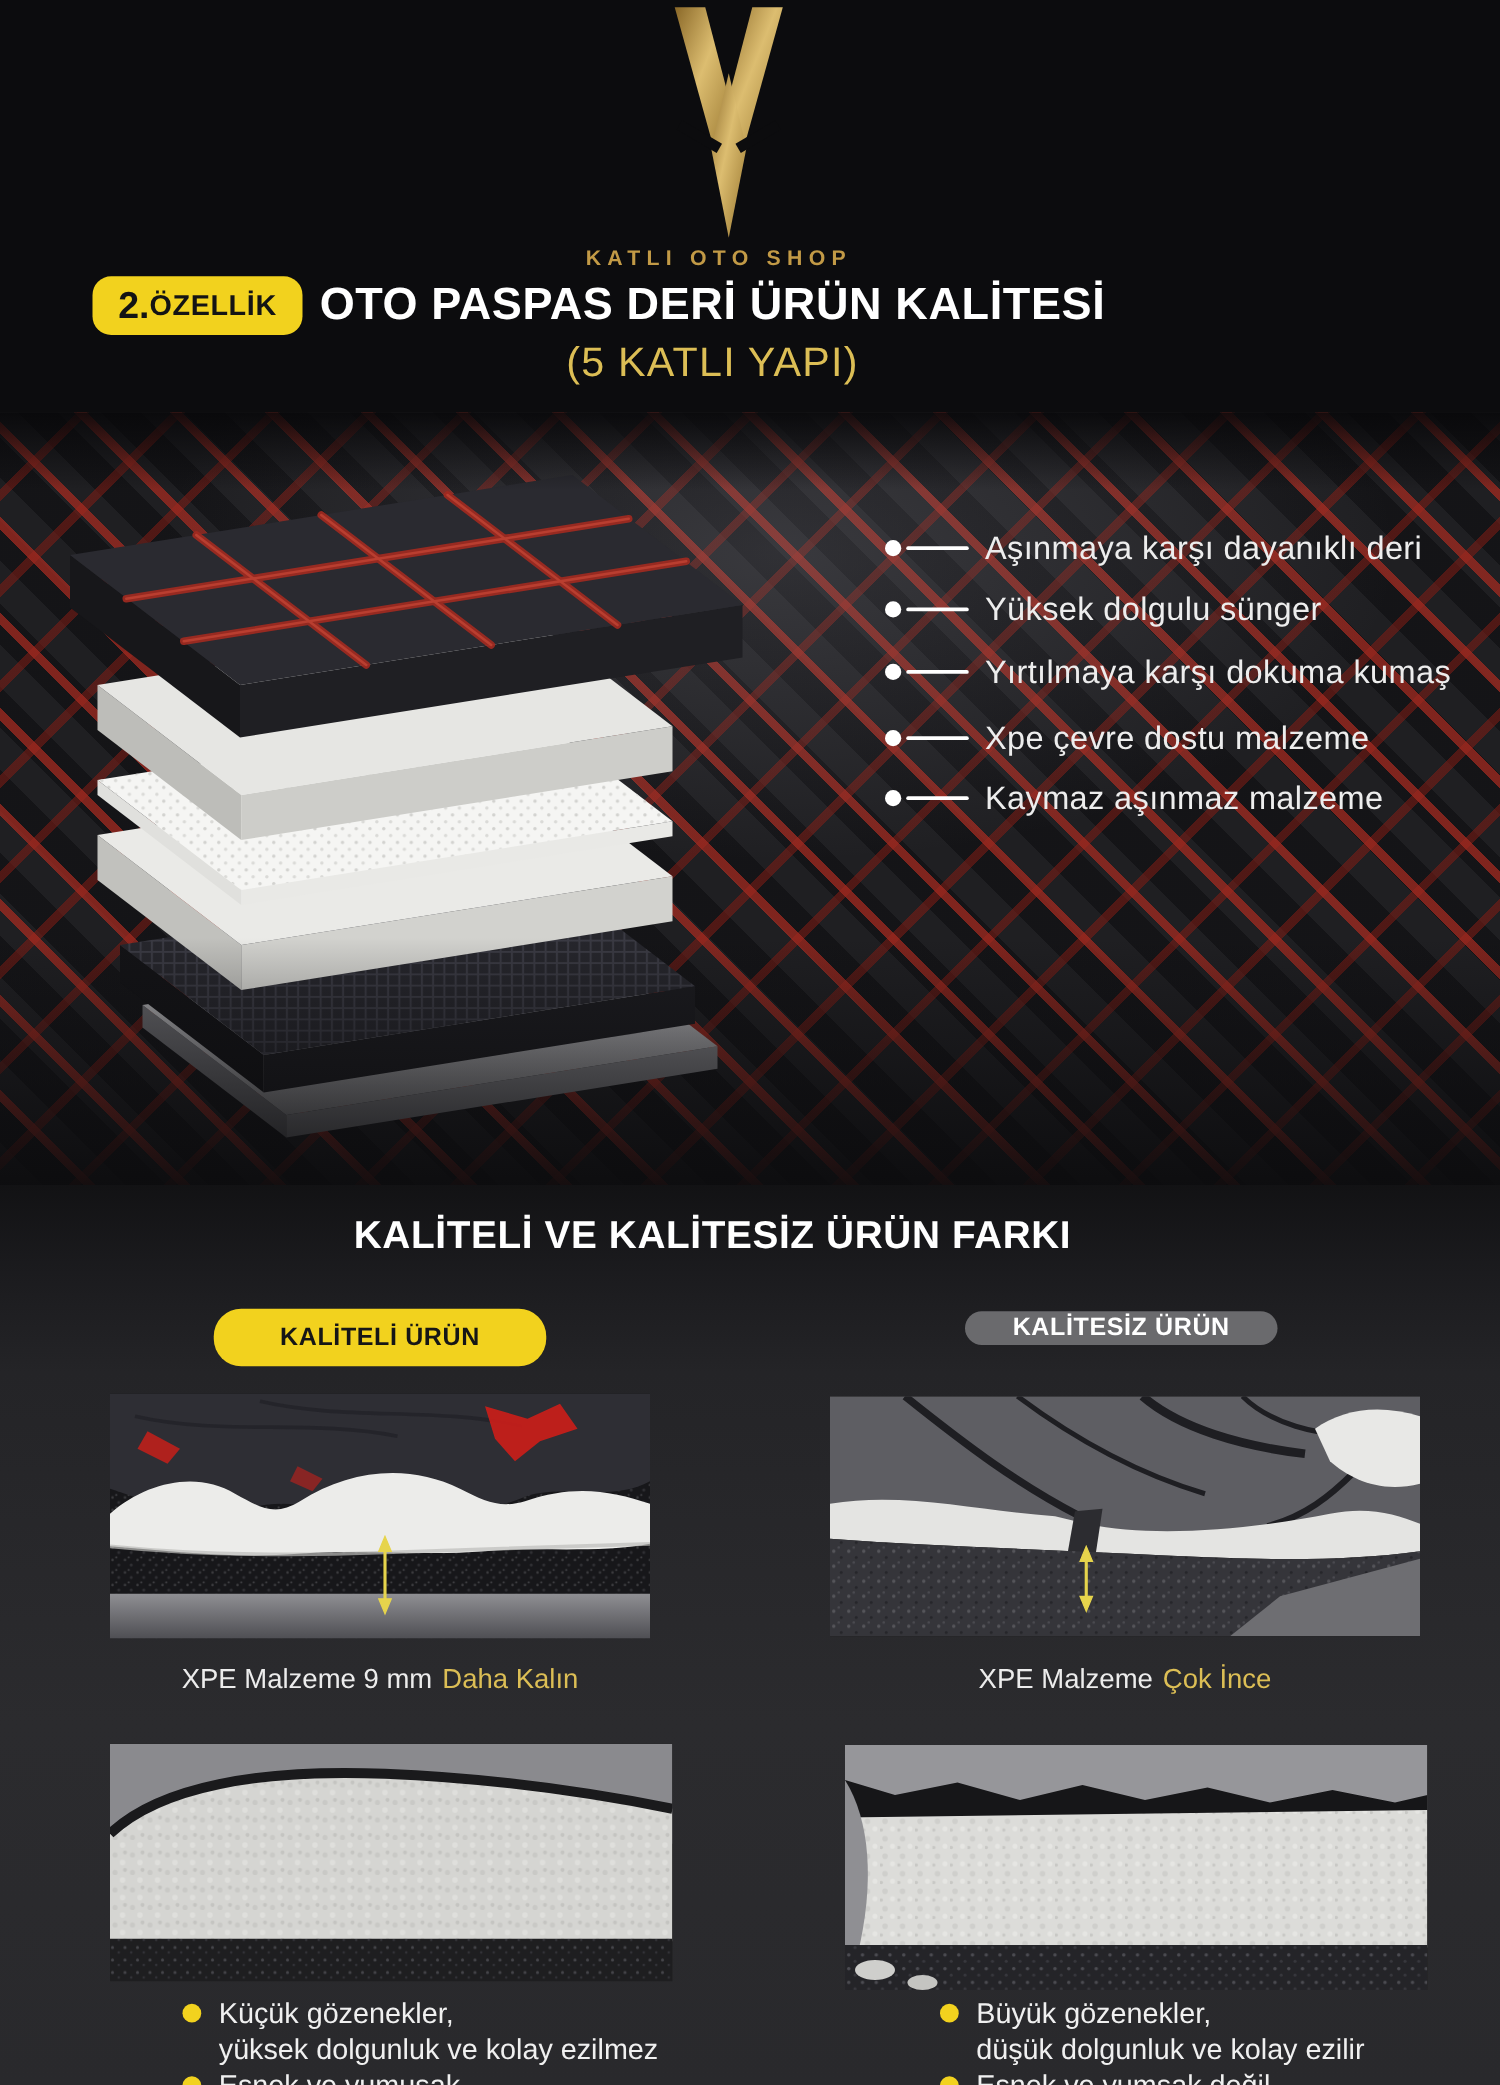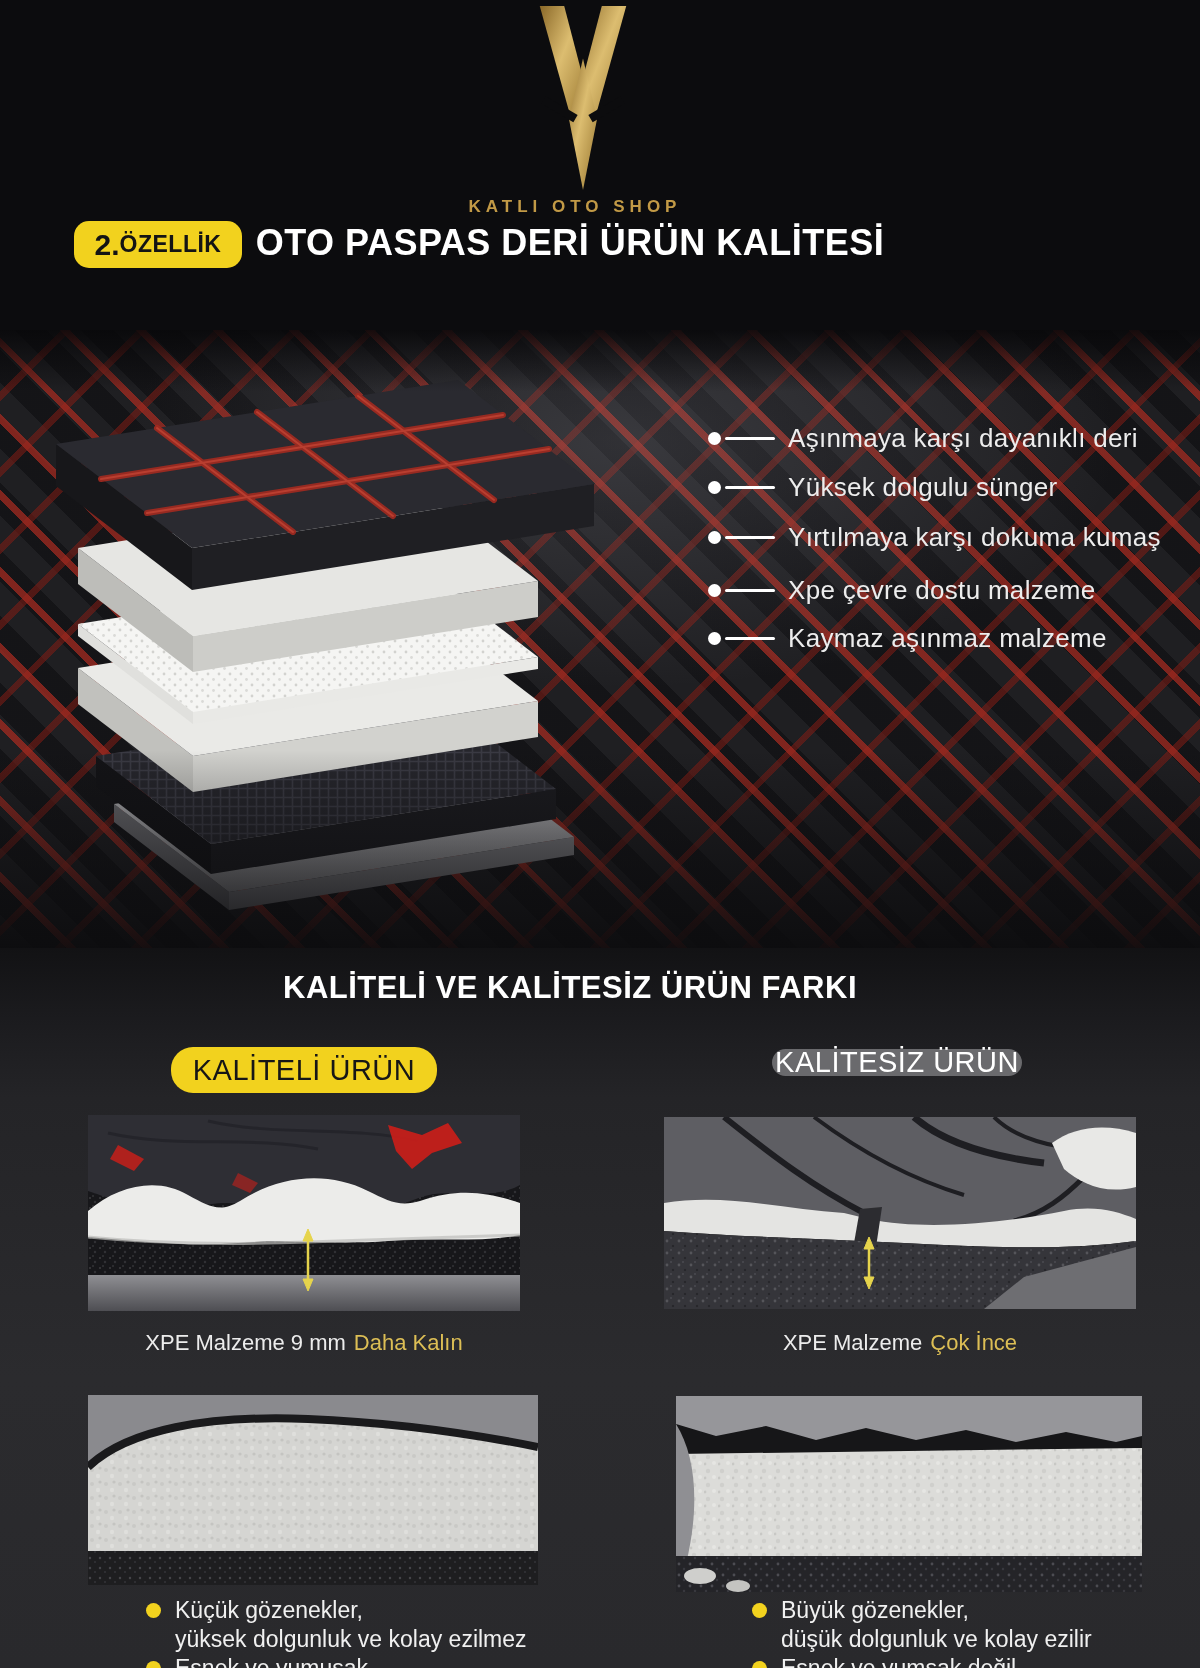--- a/index.html
+++ b/index.html
@@ -55,21 +55,21 @@
   .compare{
     position:absolute;left:0;top:948px;width:1200px;height:720px;
     background:linear-gradient(180deg,#121214 0px,#1b1b1e 70px,#242427 150px,#2b2b2e 430px,#29292c 100%);
   }
   .compare-heading{
     position:absolute;left:0;top:22px;width:1140px;margin:0;text-align:center;
     color:#fff;font-size:31px;font-weight:800;letter-spacing:.5px;
   }
   .pill{
     position:absolute;display:flex;align-items:center;justify-content:center;
-    border-radius:22px;font-size:29px;font-weight:normal;letter-spacing:.5px;
+    border-radius:22px;font-size:20px;font-weight:bold;letter-spacing:.5px;
   }
   .pill.quality{left:171px;top:99px;width:266px;height:46px;background:var(--yellow,#f2d21e);color:#161616;}
   .pill.poor{left:772px;top:101px;width:250px;height:27px;background:var(--badge-gray,#6a6a6d);color:#fff;}
   .photo{position:absolute;overflow:hidden;background:#222;}
   .photo svg{display:block;}
   .ph-xl{left:88px;top:167px;width:432px;height:196px;}
   .ph-xr{left:664px;top:169px;width:472px;height:192px;}
   .ph-fl{left:88px;top:447px;width:450px;height:190px;}
   .ph-fr{left:676px;top:448px;width:466px;height:196px;}
   .caption{position:absolute;top:382px;margin:0;text-align:center;font-size:22px;color:#ececec;}
@@ -102,20 +102,21 @@
     <path d="M28 102 L62 122" stroke="#0c0c0e" stroke-width="9"></path>
     <path d="M112 102 L78 122" stroke="#0c0c0e" stroke-width="9"></path>
   </svg>
   <div class="shop-name">KATLI OTO SHOP</div>
 
   <div class="feature-badge">
     <span class="num">2.</span>
       <span class="lab">ÖZELLİK</span>
   </div>
   <h1 class="page-title">OTO PASPAS DERİ ÜRÜN  KALİTESİ</h1>
+  <h2 class="page-subtitle">(5 KATLI YAPI)</h2>
 
   <section class="hero">
     <div class="quilt"></div>
 
     <svg class="stack" viewBox="0 0 660 560" aria-hidden="true">
       <defs>
         <pattern id="dotsP" width="11" height="11" patternUnits="userSpaceOnUse">
           <circle cx="3" cy="3" r="1.4" fill="#d2d2cf"></circle>
             <circle cx="8.5" cy="8.5" r="1.4" fill="#dadad7"></circle>
         </pattern>

